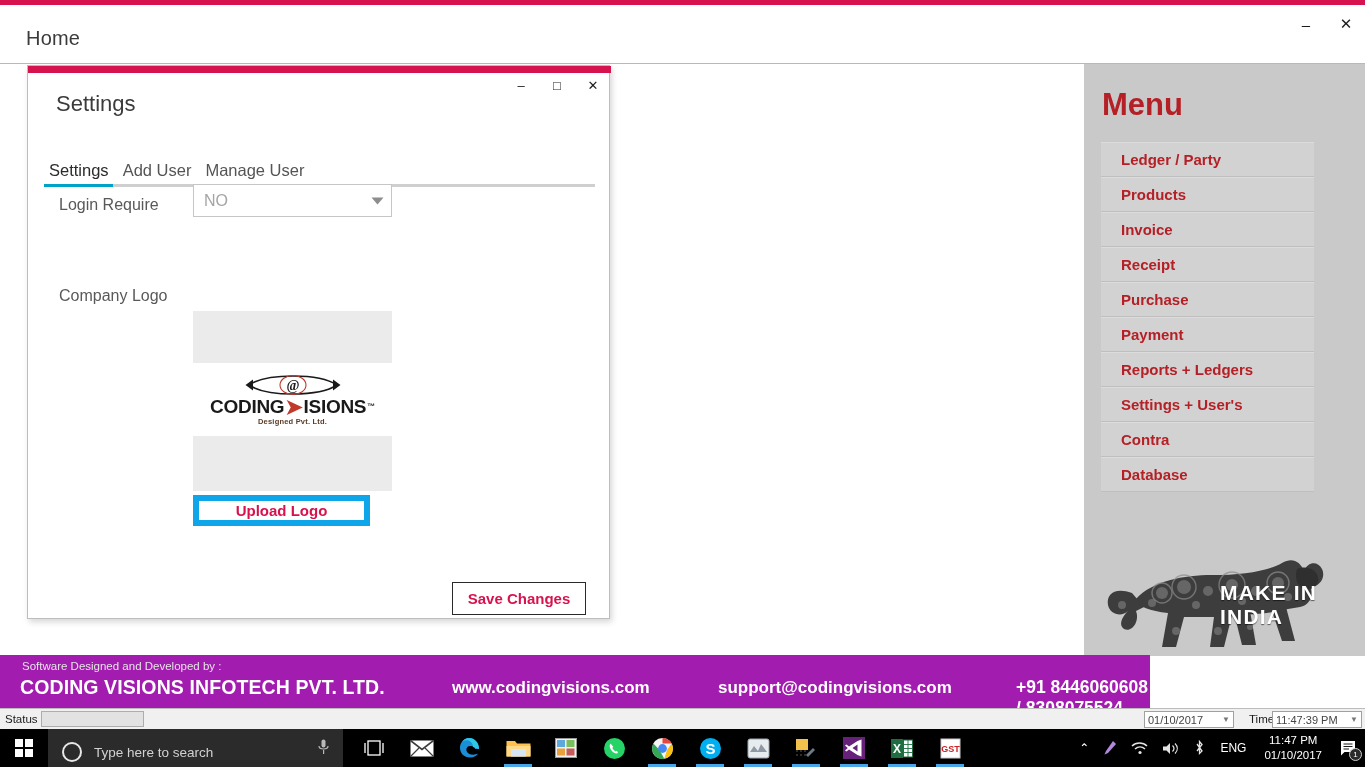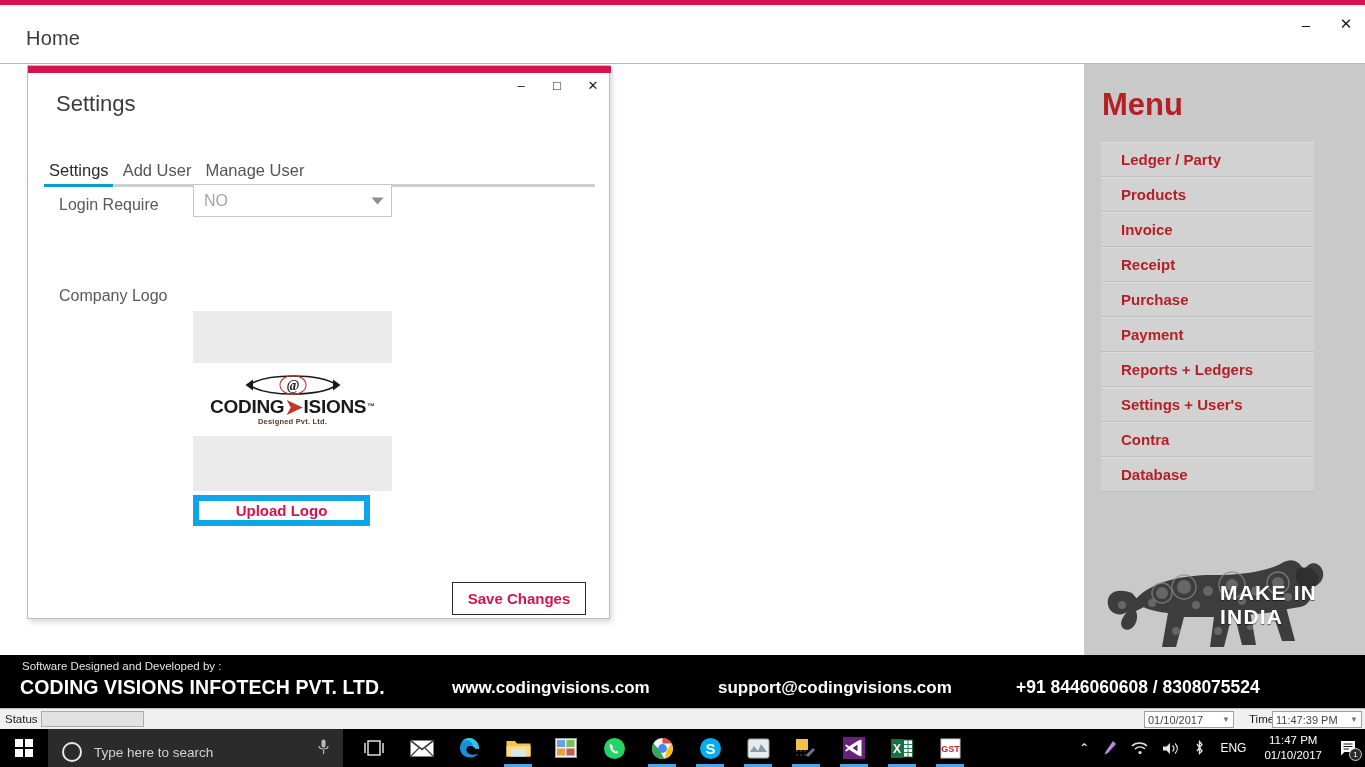--- a/index.html
+++ b/index.html
@@ -185,22 +185,22 @@
   .india-text {
     position: absolute; left: 128px; top: 60px;
     font-size: 21px; font-weight: bold; color: #ffffff;
     letter-spacing: 1.2px;
     font-family: "Liberation Sans", sans-serif;
     text-shadow: 0 1px 1px rgba(0,0,0,0.55);
   }
 
   
   .footer-banner {
-    position: absolute; left: 0; top: 655px; width: 1365px; height: 53px;
-    background: #000000; color: #ffffff;
+    position: absolute; left: 0; top: 655px; width: 1150px; height: 53px;
+    background: #a21caf; color: #ffffff;
   }
   .footer-small {
     position: absolute; left: 22px; top: 5px;
     font-size: 11.5px; color: #e4e4e4; font-weight: normal;
   }
   .footer-main {
     position: absolute; left: 20px; top: 21px;
     font-size: 19.5px; font-weight: bold; color: #ffffff;
     letter-spacing: 0.1px;
   }

